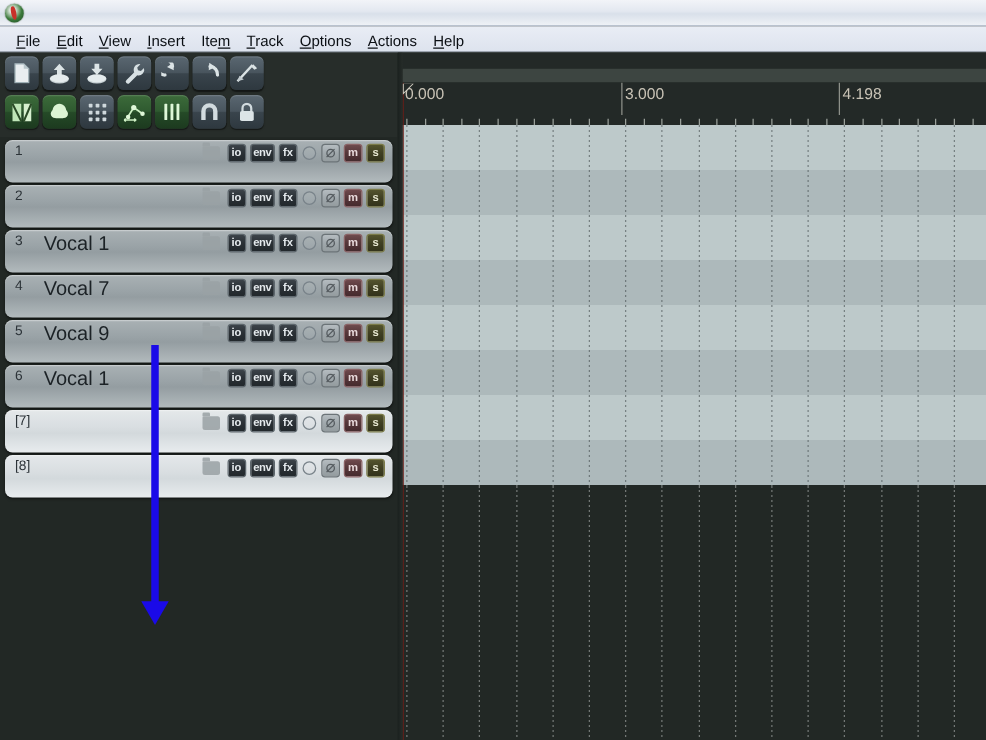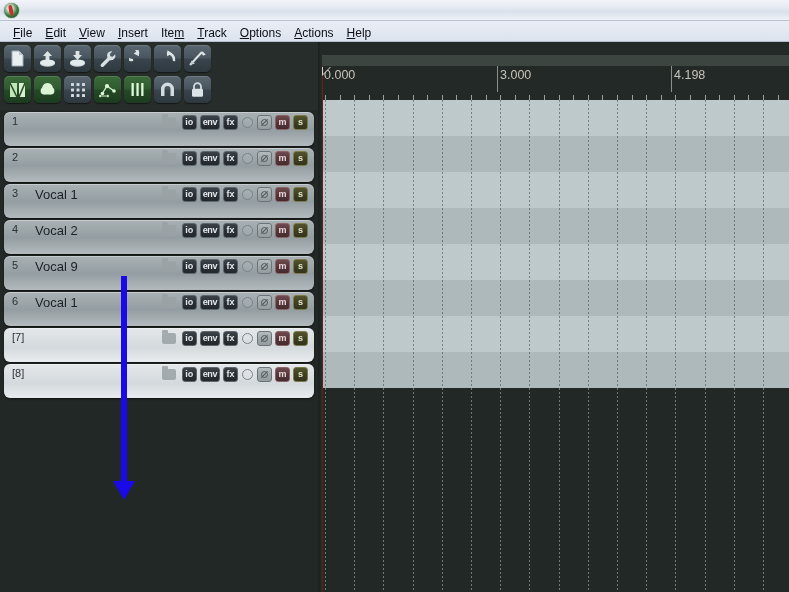--- a/index.html
+++ b/index.html
@@ -151,21 +151,21 @@
   .track-num {
     position: absolute;
     left: 8px; top: 3px;
     font-size: 11px;
     color: #2c3338;
     font-family: "Liberation Sans", sans-serif;
   }
   .track-name {
     position: absolute;
     left: 31px; top: 3px;
-    font-size: 13px;
+    font-size: 16px;
     color: #1c2226;
     white-space: nowrap;
   }
   .track-ctrls {
     position: absolute;
     right: 6px; top: 3px;
     display: flex;
     align-items: center;
     gap: 3px;
   }
@@ -561,21 +561,21 @@
         <div class="mini-btn env">env</div>
         <div class="mini-btn fx">fx</div>
         <div class="rec-circle"></div>
         <div class="phase-btn"></div>
         <div class="mini-btn mute-btn">m</div>
         <div class="mini-btn solo-btn">s</div>
       </div>
     </div>
     <div class="track-row" style="top: 110px;">
       <div class="track-num">4</div>
-      <div class="track-name">Vocal 2</div>
+      <div class="track-name">Vocal 7</div>
       <div class="track-ctrls">
         <div class="folder-ic"></div>
         <div class="mini-btn io">io</div>
         <div class="mini-btn env">env</div>
         <div class="mini-btn fx">fx</div>
         <div class="rec-circle"></div>
         <div class="phase-btn"></div>
         <div class="mini-btn mute-btn">m</div>
         <div class="mini-btn solo-btn">s</div>
       </div>

